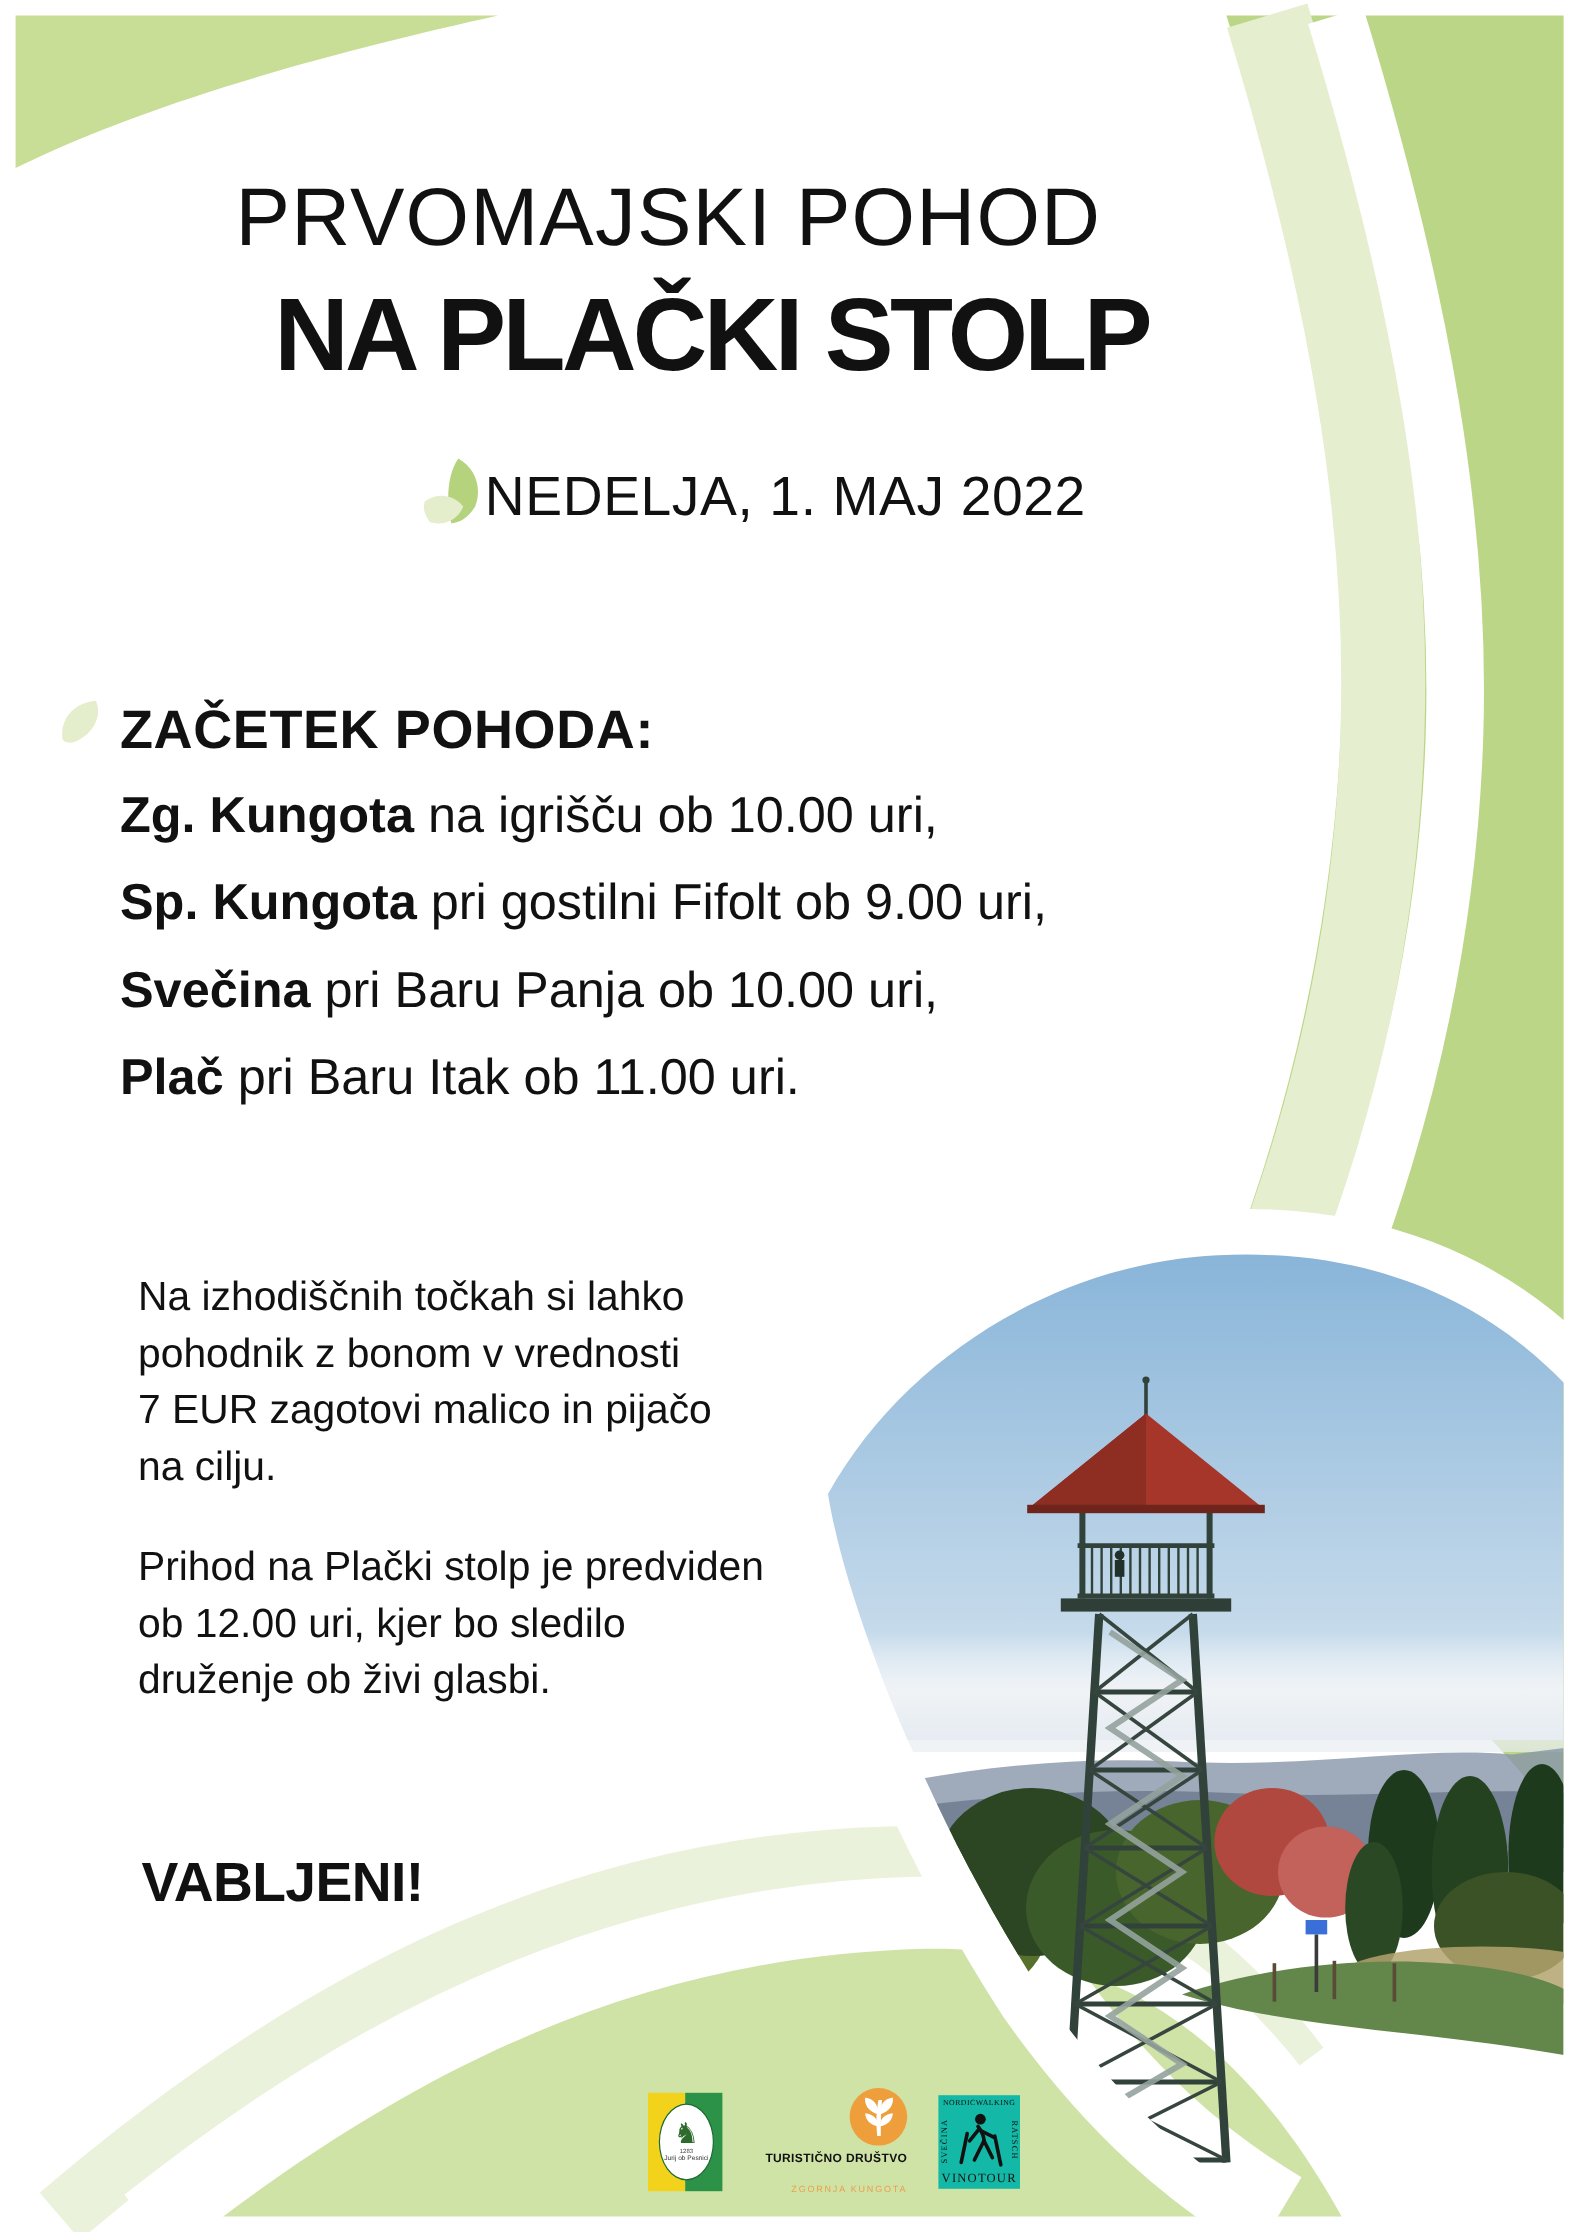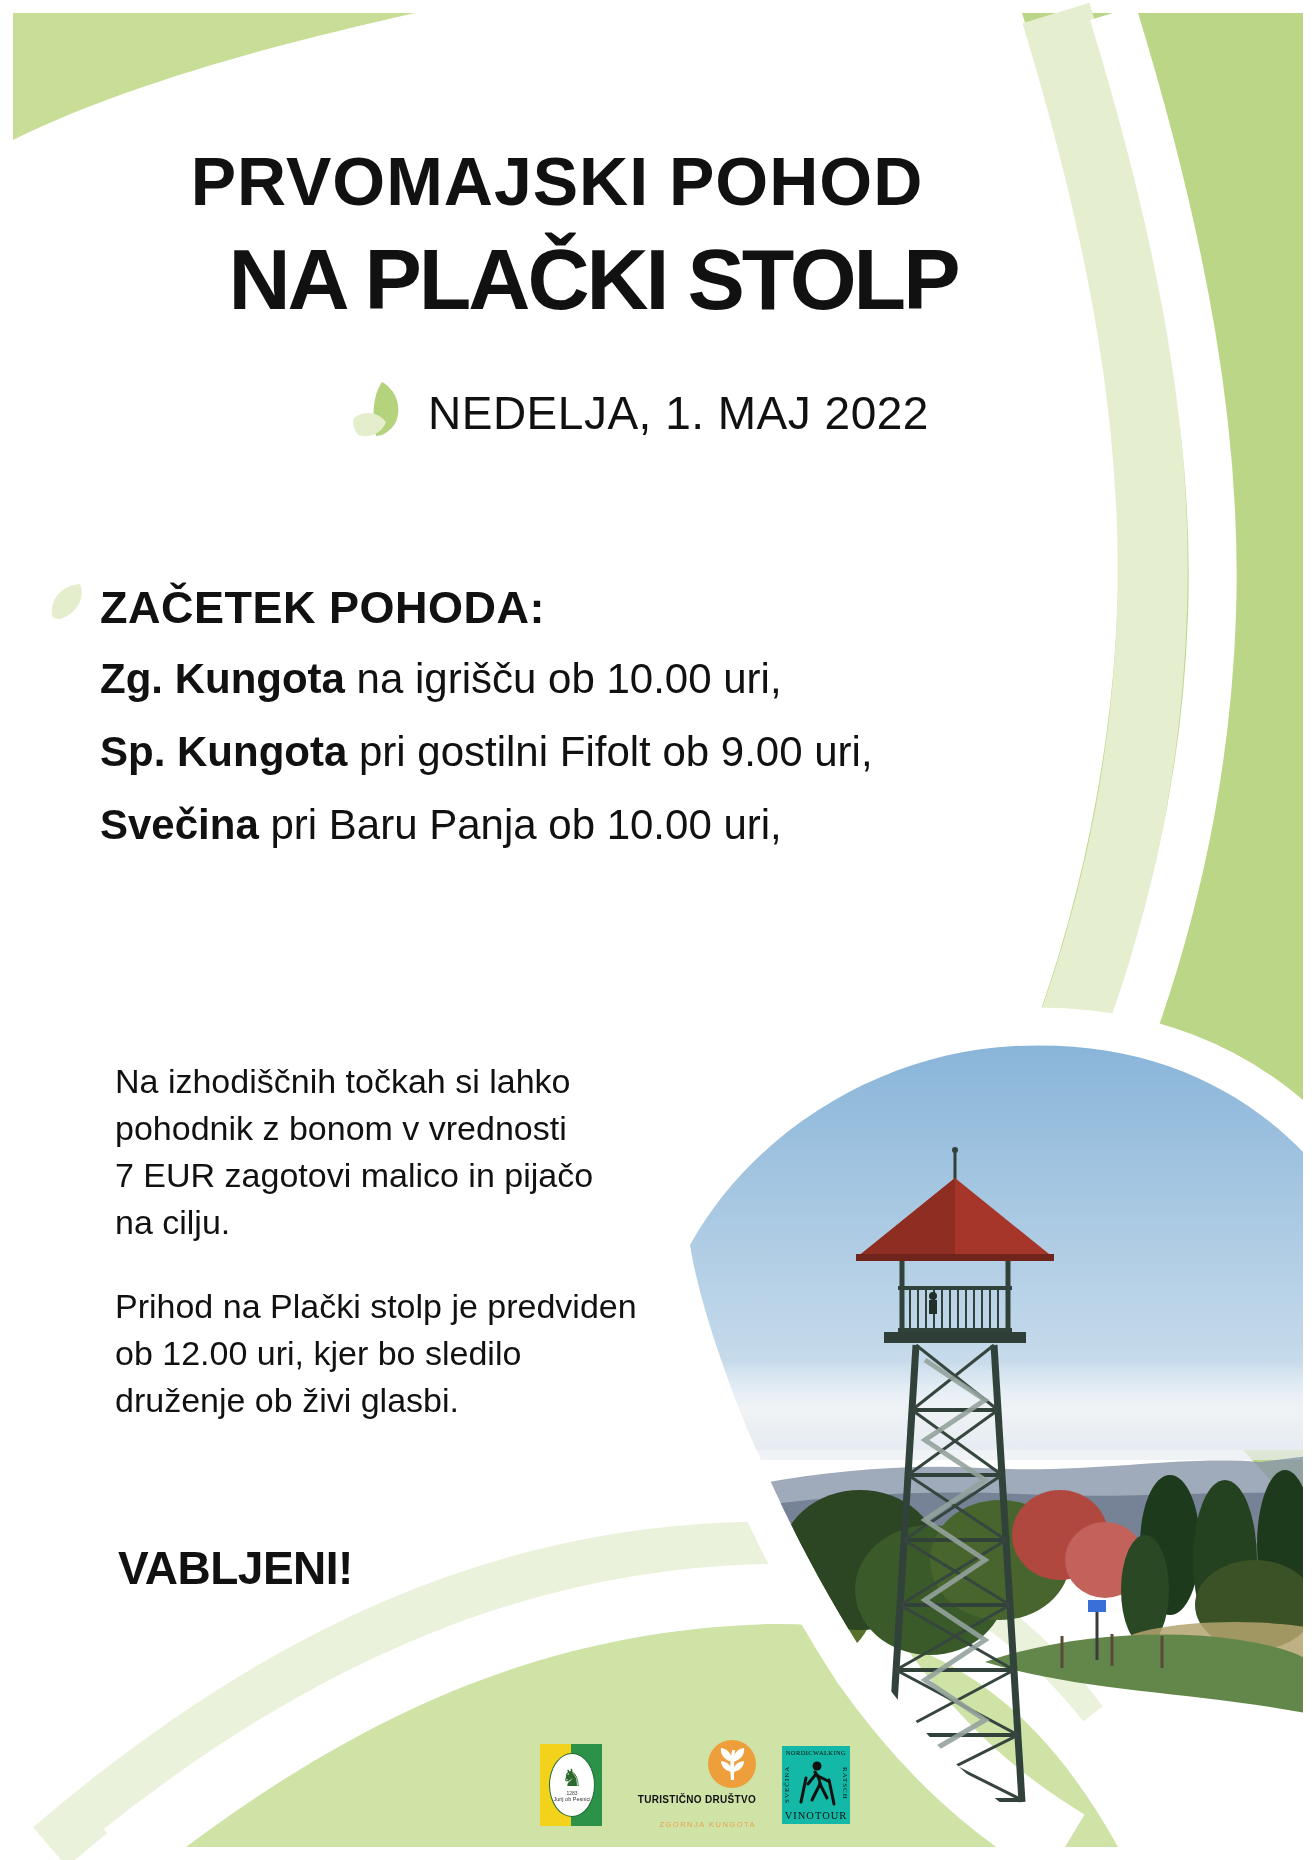--- a/index.html
+++ b/index.html
@@ -3,25 +3,25 @@
 <meta charset="utf-8">
 <style>
   html,body{margin:0;padding:0;background:#ffffff;}
   .poster{position:relative;width:1316px;height:1860px;background:#ffffff;overflow:hidden;
           font-family:"Liberation Sans","DejaVu Sans",sans-serif;color:#111;}
   svg{display:block;}
   .abs{position:absolute;}
   .bg-svg{left:0;top:0;}
   .photo-svg{left:0;top:0;}
 
-  .title1{left:0;top:147px;width:1114px;text-align:center;font-size:68px;font-weight:700;
+  .title1{left:0;top:147px;width:1114px;text-align:center;font-size:68px;font-weight:400;
           letter-spacing:1px;line-height:1.0;}
   .title2{left:0;top:236px;width:1114px;text-align:center;font-size:86px;font-weight:800;
           letter-spacing:-3px;line-height:1.0;padding-left:36px;}
-  .date-row{left:352px;top:380px;display:flex;align-items:center;gap:24px;}
+  .date-row{left:352px;top:380px;display:flex;align-items:center;}
   .date-text{font-size:46px;font-weight:400;letter-spacing:0.5px;padding-top:6px;}
 
   .section-head{left:100px;top:582px;font-size:45px;font-weight:700;letter-spacing:0.5px;}
   .leaf-bullet{left:48px;top:580px;}
 
   .start-lines{left:100px;top:642px;font-size:42px;line-height:73px;white-space:nowrap;}
   .start-lines b{font-weight:700;}
 
   .para{left:115px;font-size:34px;line-height:47px;font-weight:400;}
   .para1{top:1058px;}
@@ -224,20 +224,21 @@
 
   <svg class="abs leaf-bullet" width="40" height="42" viewBox="0 0 40 42">
     <path d="M4,36 C2,20 12,6 32,4 C38,18 28,34 12,39 C8,39 5,38 4,36 Z" fill="#e4eecd"></path>
   </svg>
   <div class="abs section-head">ZAČETEK POHODA:</div>
 
   <div class="abs start-lines">
     <div><b>Zg. Kungota</b><span> na igrišču ob 10.00 uri,</span></div>
     <div><b>Sp. Kungota</b><span> pri gostilni Fifolt ob 9.00 uri,</span></div>
     <div><b>Svečina</b><span> pri Baru Panja ob 10.00 uri,</span></div>
+    <div><b>Plač</b><span> pri Baru Itak ob 11.00 uri.</span></div>
   </div>
 
   <div class="abs para para1">
     <div>Na izhodiščnih točkah si lahko</div>
     <div>pohodnik z bonom v vrednosti</div>
     <div>7 EUR zagotovi malico in pijačo</div>
     <div>na cilju.</div>
   </div>
 
   <div class="abs para para2">

